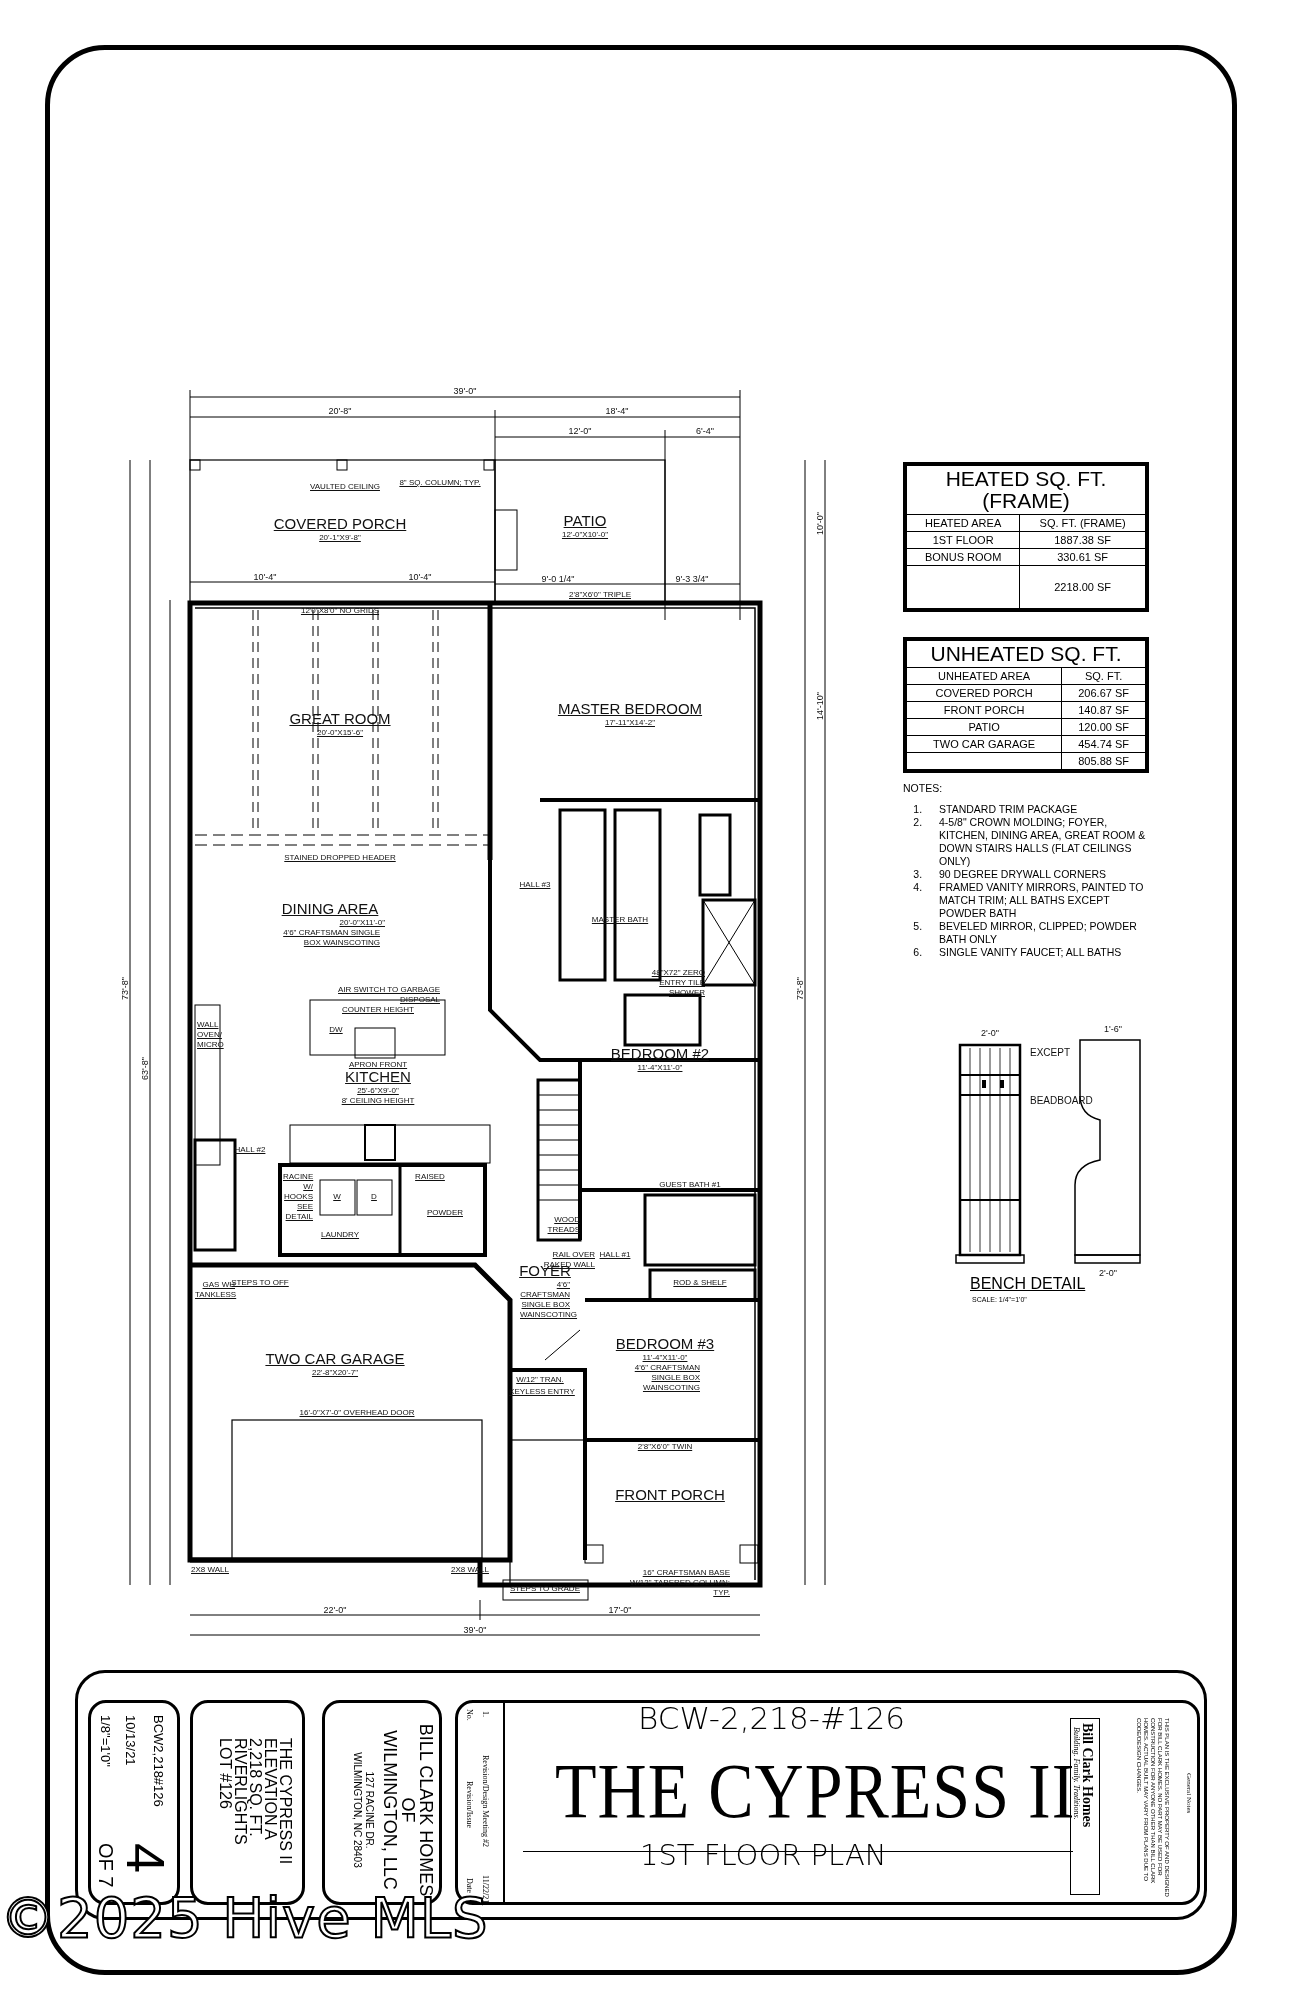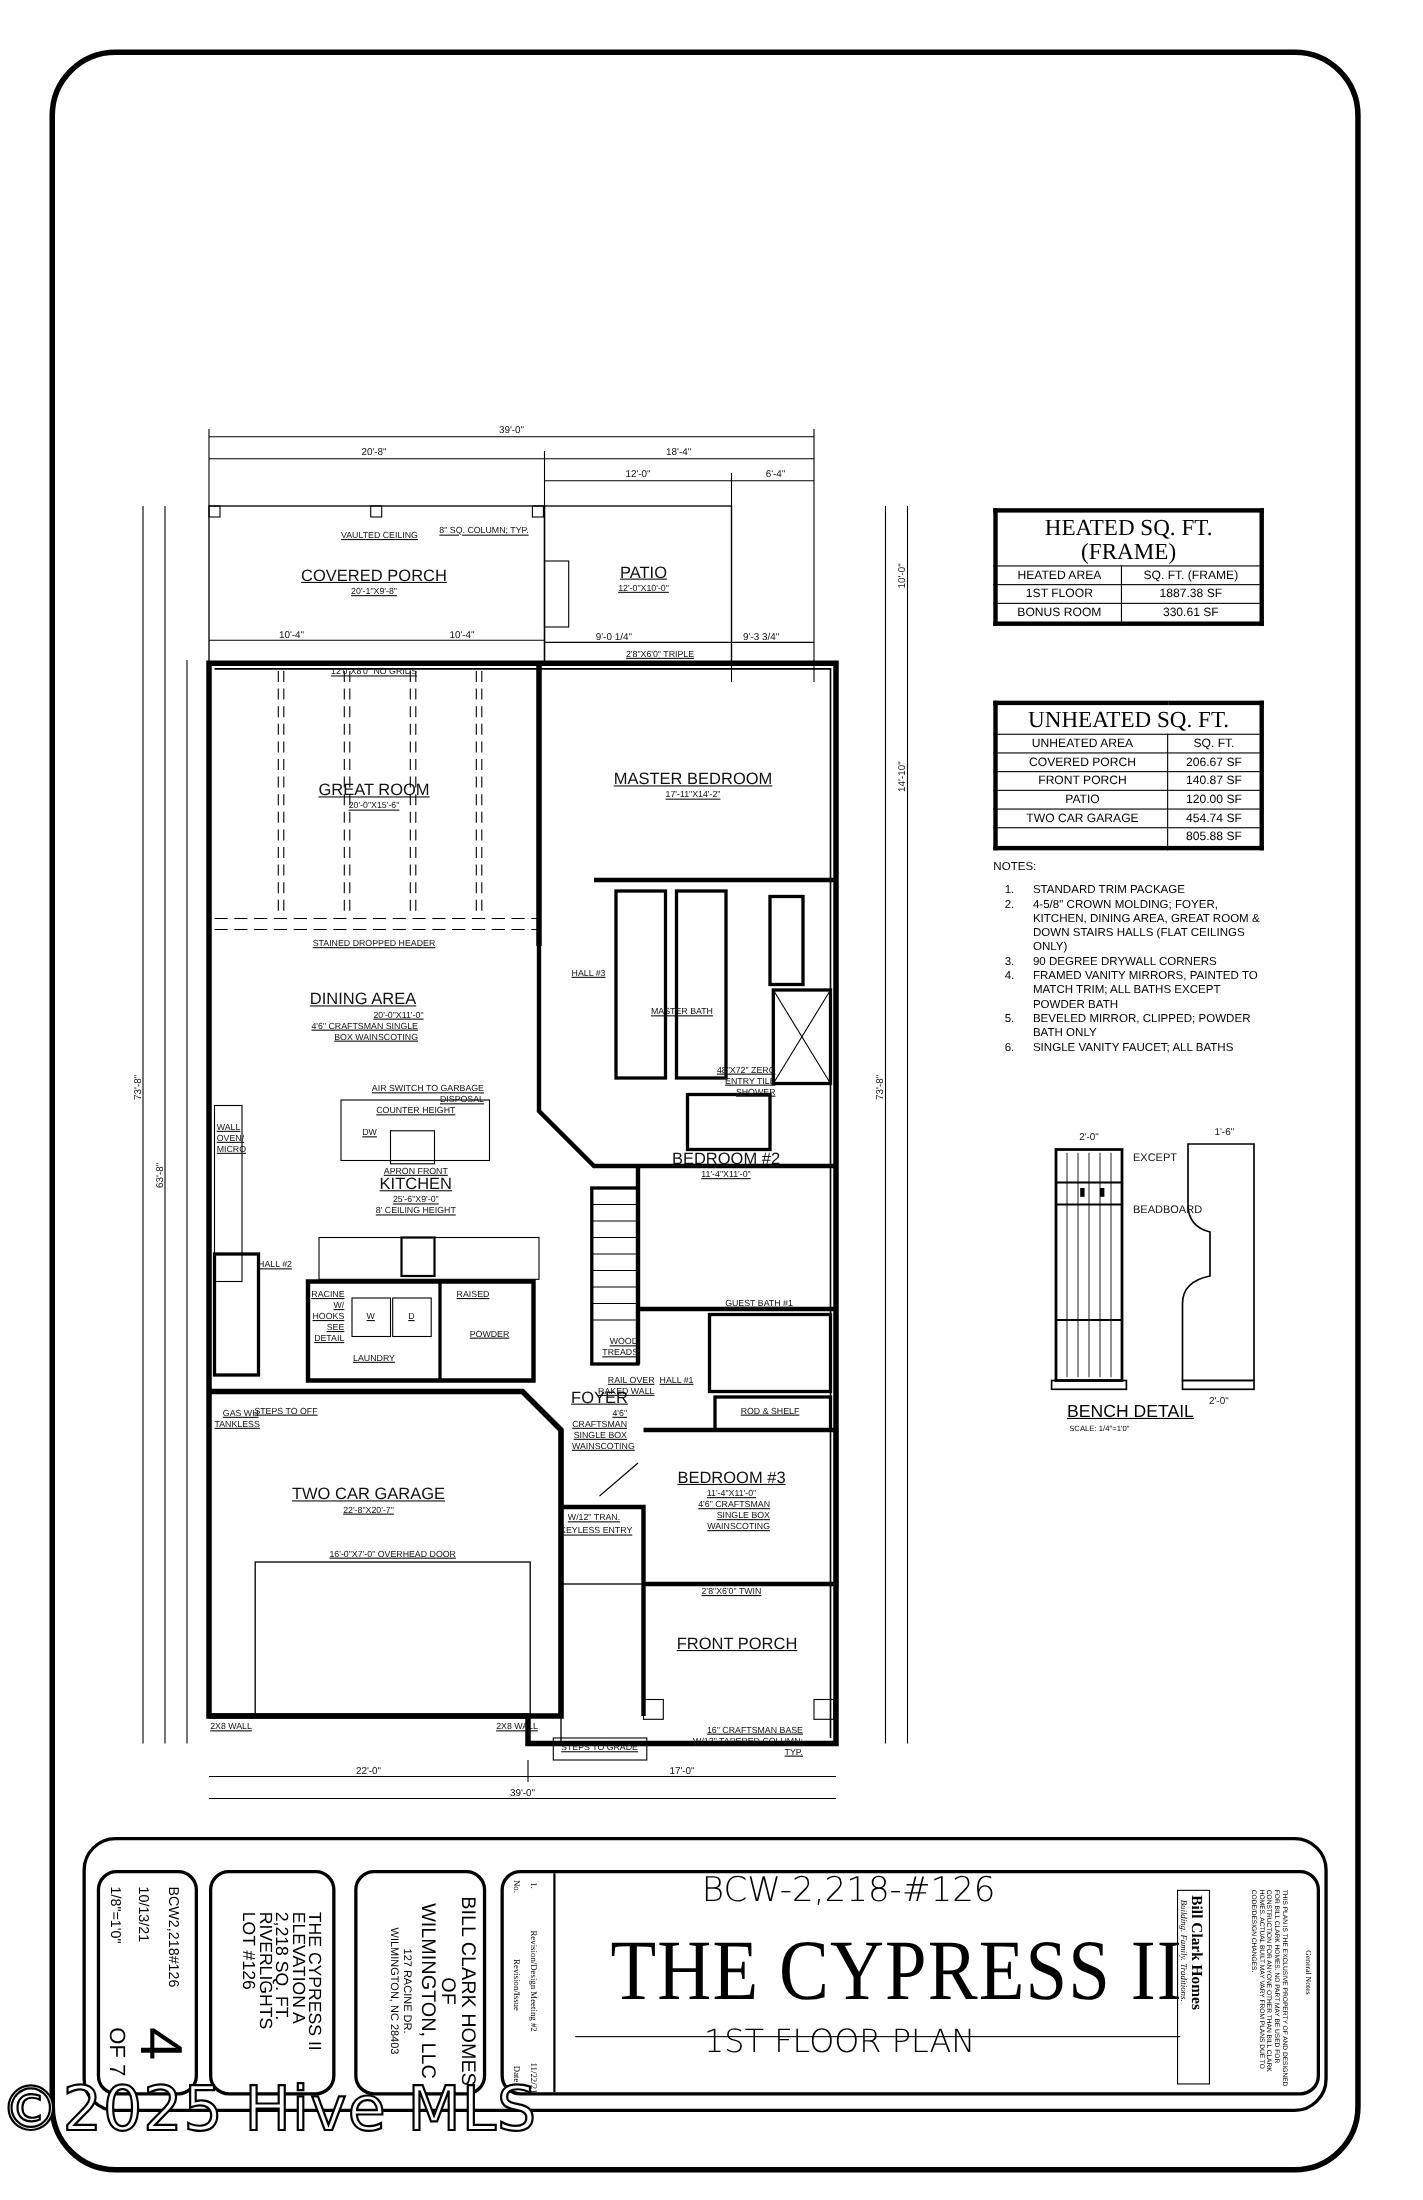--- a/index.html
+++ b/index.html
@@ -6,21 +6,21 @@
   body{width:1294px;height:2000px;position:relative;overflow:hidden;font-family:"Liberation Sans",sans-serif;color:#000;}
   .sheet{position:absolute;left:45px;top:45px;width:1192px;height:1930px;border:5px solid #000;border-radius:60px;box-sizing:border-box;}
   svg.plan{position:absolute;left:0;top:0;}
   .t{position:absolute;white-space:nowrap;color:#111;}
   .room{font-size:15px;text-decoration:underline;text-align:center;transform:translateX(-50%);}
   .dim{font-size:9px;text-align:center;transform:translateX(-50%);}
   .small{font-size:8px;text-align:right;transform:translateX(-50%);line-height:10px;text-decoration:underline;}
   .vert{transform:rotate(-90deg);transform-origin:left top;font-size:9px;}
   table.sq{position:absolute;border-collapse:collapse;border:4px solid #000;font-size:11px;}
   table.sq td{border:1px solid #000;text-align:center;padding:1px 4px;height:14px;}
-  table.sq td.head{font-size:21px;line-height:22px;font-family:Liberation Serif, serif;font-weight:300;padding:2px 0;}
+  table.sq td.head{font-size:21px;line-height:22px;font-family:Liberation Sans, sans-serif;font-weight:300;padding:2px 0;}
   .notes{position:absolute;left:903px;top:782px;width:250px;font-size:10.5px;line-height:13px;}
   .notes ol{margin:8px 0 0 0;padding-left:22px;}
   .notes ol li{padding-left:14px;}
   .bench-title{position:absolute;left:970px;top:1275px;font-size:16px;text-decoration:underline;}
   .bench-scale{position:absolute;left:972px;top:1296px;font-size:7px;}
   .tb-box{position:absolute;border:3px solid #000;border-radius:18px;box-sizing:border-box;background:#fff;}
   .rot{position:absolute;transform:rotate(90deg);transform-origin:left top;white-space:nowrap;}
   .title-main{position:absolute;left:555px;top:1752px;font-size:68px;font-family:"Liberation Serif",serif;letter-spacing:1px;transform:scaleY(1.15);}
   .title-code{position:absolute;left:638px;top:1700px;font-size:31px;font-family:"DejaVu Sans",sans-serif;font-weight:300;}
   .title-sub{position:absolute;left:640px;top:1838px;font-size:29px;font-family:"DejaVu Sans",sans-serif;font-weight:300;}
@@ -248,20 +248,24 @@
         <td>SQ. FT. (FRAME)</td>
       </tr>
   <tr>
         <td>1ST FLOOR</td>
         <td>1887.38 SF</td>
       </tr>
   <tr>
         <td>BONUS ROOM</td>
         <td>330.61 SF</td>
       </tr>
+  <tr>
+        <td style="height:40px"></td>
+        <td>2218.00 SF</td>
+      </tr>
 </tbody>
   </table>
 
 <table class="sq" style="left:903px;top:637px;width:246px">
   <tbody>
       <tr>
         <td colspan="2" class="head">UNHEATED SQ. FT.</td>
       </tr>
   <tr>
         <td>UNHEATED AREA</td>

